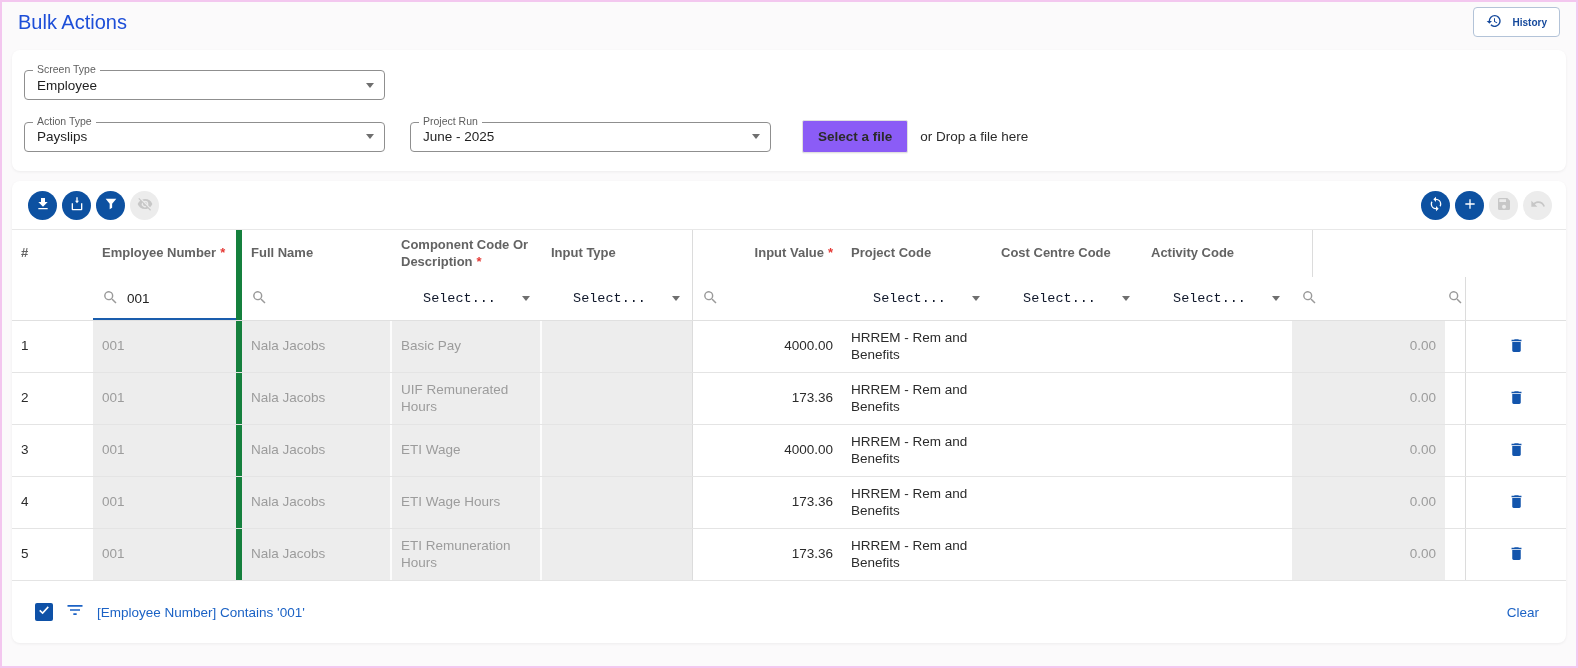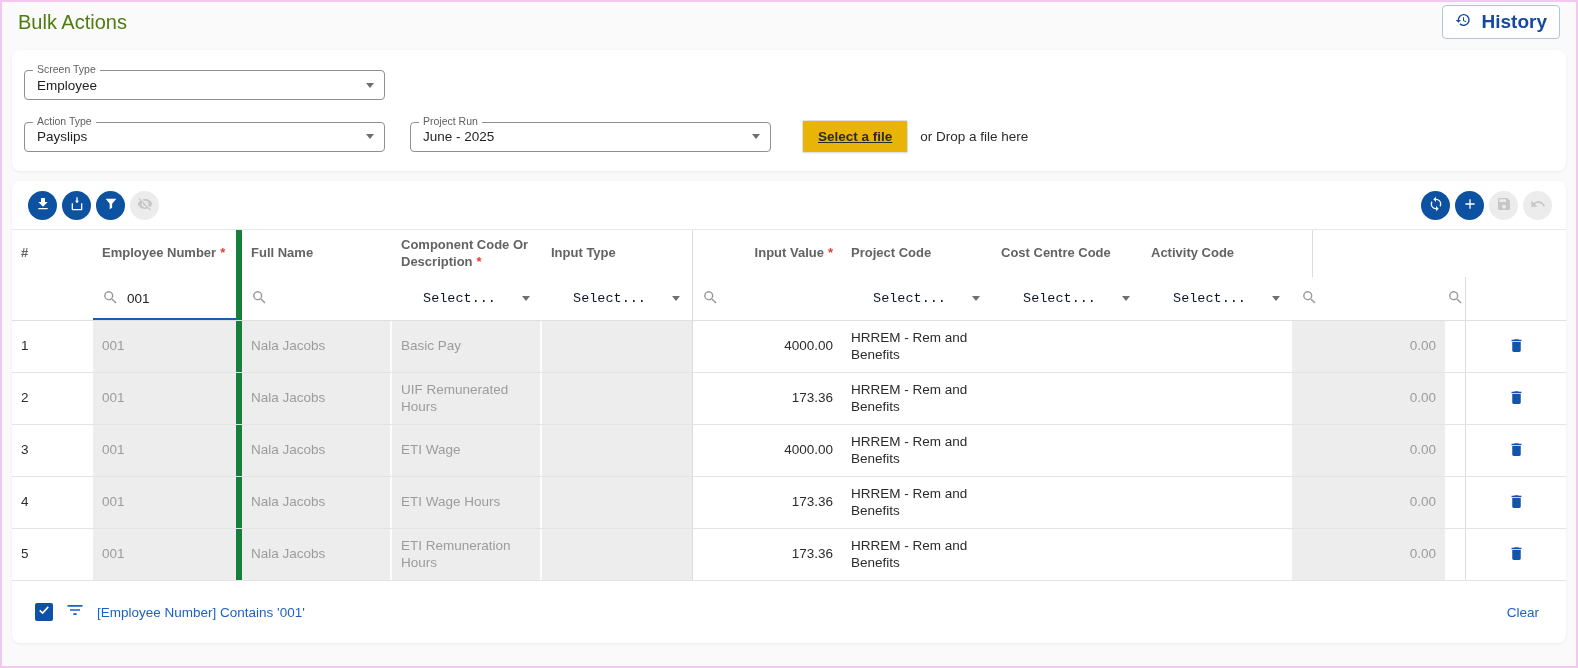--- a/index.html
+++ b/index.html
@@ -5,44 +5,44 @@
   * { box-sizing: border-box; margin: 0; padding: 0; }
   html,body { width:1578px; height:668px; overflow:hidden; }
   body {
     font-family: "Liberation Sans", sans-serif;
     background:#fbfafb;
     border:2px solid #f3c7ef;
     color:#212121;
   }
   
   .topbar { height:40px; display:flex; align-items:center; justify-content:space-between; padding:0 16px; }
-  .page-title { font-size:20px; color:#4d7c0f; }
+  .page-title { font-size:20px; color:#1d4ed8; }
   .history-btn {
     display:flex; align-items:center; gap:11px;
     border:1px solid #b3c3d8; border-radius:4px; background:#fff;
-    padding:5px 12px; font-size:19px; font-weight:bold; color:#15499c; cursor:pointer;
+    padding:5px 12px; font-size:10px; font-weight:bold; color:#15499c; cursor:pointer;
   }
   .history-btn svg { width:16px; height:16px; fill:#15499c; }
   
   .card { background:#fff; border-radius:8px; box-shadow:0 1px 3px rgba(0,0,0,.06); margin:0 10px; }
   .form-card { margin-top:8px; padding:20px 12px 18px; }
   .form-row { display:flex; align-items:center; }
   .form-row + .form-row { margin-top:20px; }
   
   .mselect { position:relative; width:361px; height:30px; border:1px solid #8f8f8f; border-radius:4px;
     background:#fff; display:flex; align-items:center; padding:0 20px 0 12px; cursor:pointer; }
   .mselect .lbl { position:absolute; top:-8px; left:8px; background:#fff; padding:0 4px;
     font-size:10.5px; color:#5f5f5f; white-space:nowrap; }
   .mselect .val { font-size:13.5px; color:#1f1f1f; }
   .caret { position:absolute; right:10px; width:0; height:0;
     border-left:4.5px solid transparent; border-right:4.5px solid transparent; border-top:5px solid #6f6f6f; }
   .sel-gap { width:25px; }
   .file-zone { display:flex; align-items:center; margin-left:31px; gap:12px; }
-  .file-btn { border:1px solid #e0e0e0; border-radius:2px; background:#eab308; box-shadow:0 1px 1px rgba(0,0,0,.05);
-    padding:8px 15px; font-size:13.5px; font-weight:bold; color:#2b2b2b; cursor:pointer;text-decoration:underline; }
+  .file-btn { border:1px solid #e0e0e0; border-radius:2px; background:#8b5cf6; box-shadow:0 1px 1px rgba(0,0,0,.05);
+    padding:8px 15px; font-size:13.5px; font-weight:bold; color:#2b2b2b; cursor:pointer; }
   .drop-hint { font-size:13.5px; color:#2b2b2b; }
   
   .grid-card { margin-top:10px; height:462px; display:flex; flex-direction:column; }
   .gtoolbar { height:48px; display:flex; align-items:center; justify-content:space-between; padding:0 14px 0 16px; }
   .tgroup { display:flex; align-items:center; gap:5px; }
   .circ { width:29px; height:29px; border-radius:50%; background:#0d51a1; display:flex;
     align-items:center; justify-content:center; cursor:pointer; border:none; }
   .circ svg { width:16px; height:16px; fill:#fff; }
   .circ.disabled { background:#ececec; cursor:default; }
   .circ.disabled svg { fill:#c7c7c7; }

